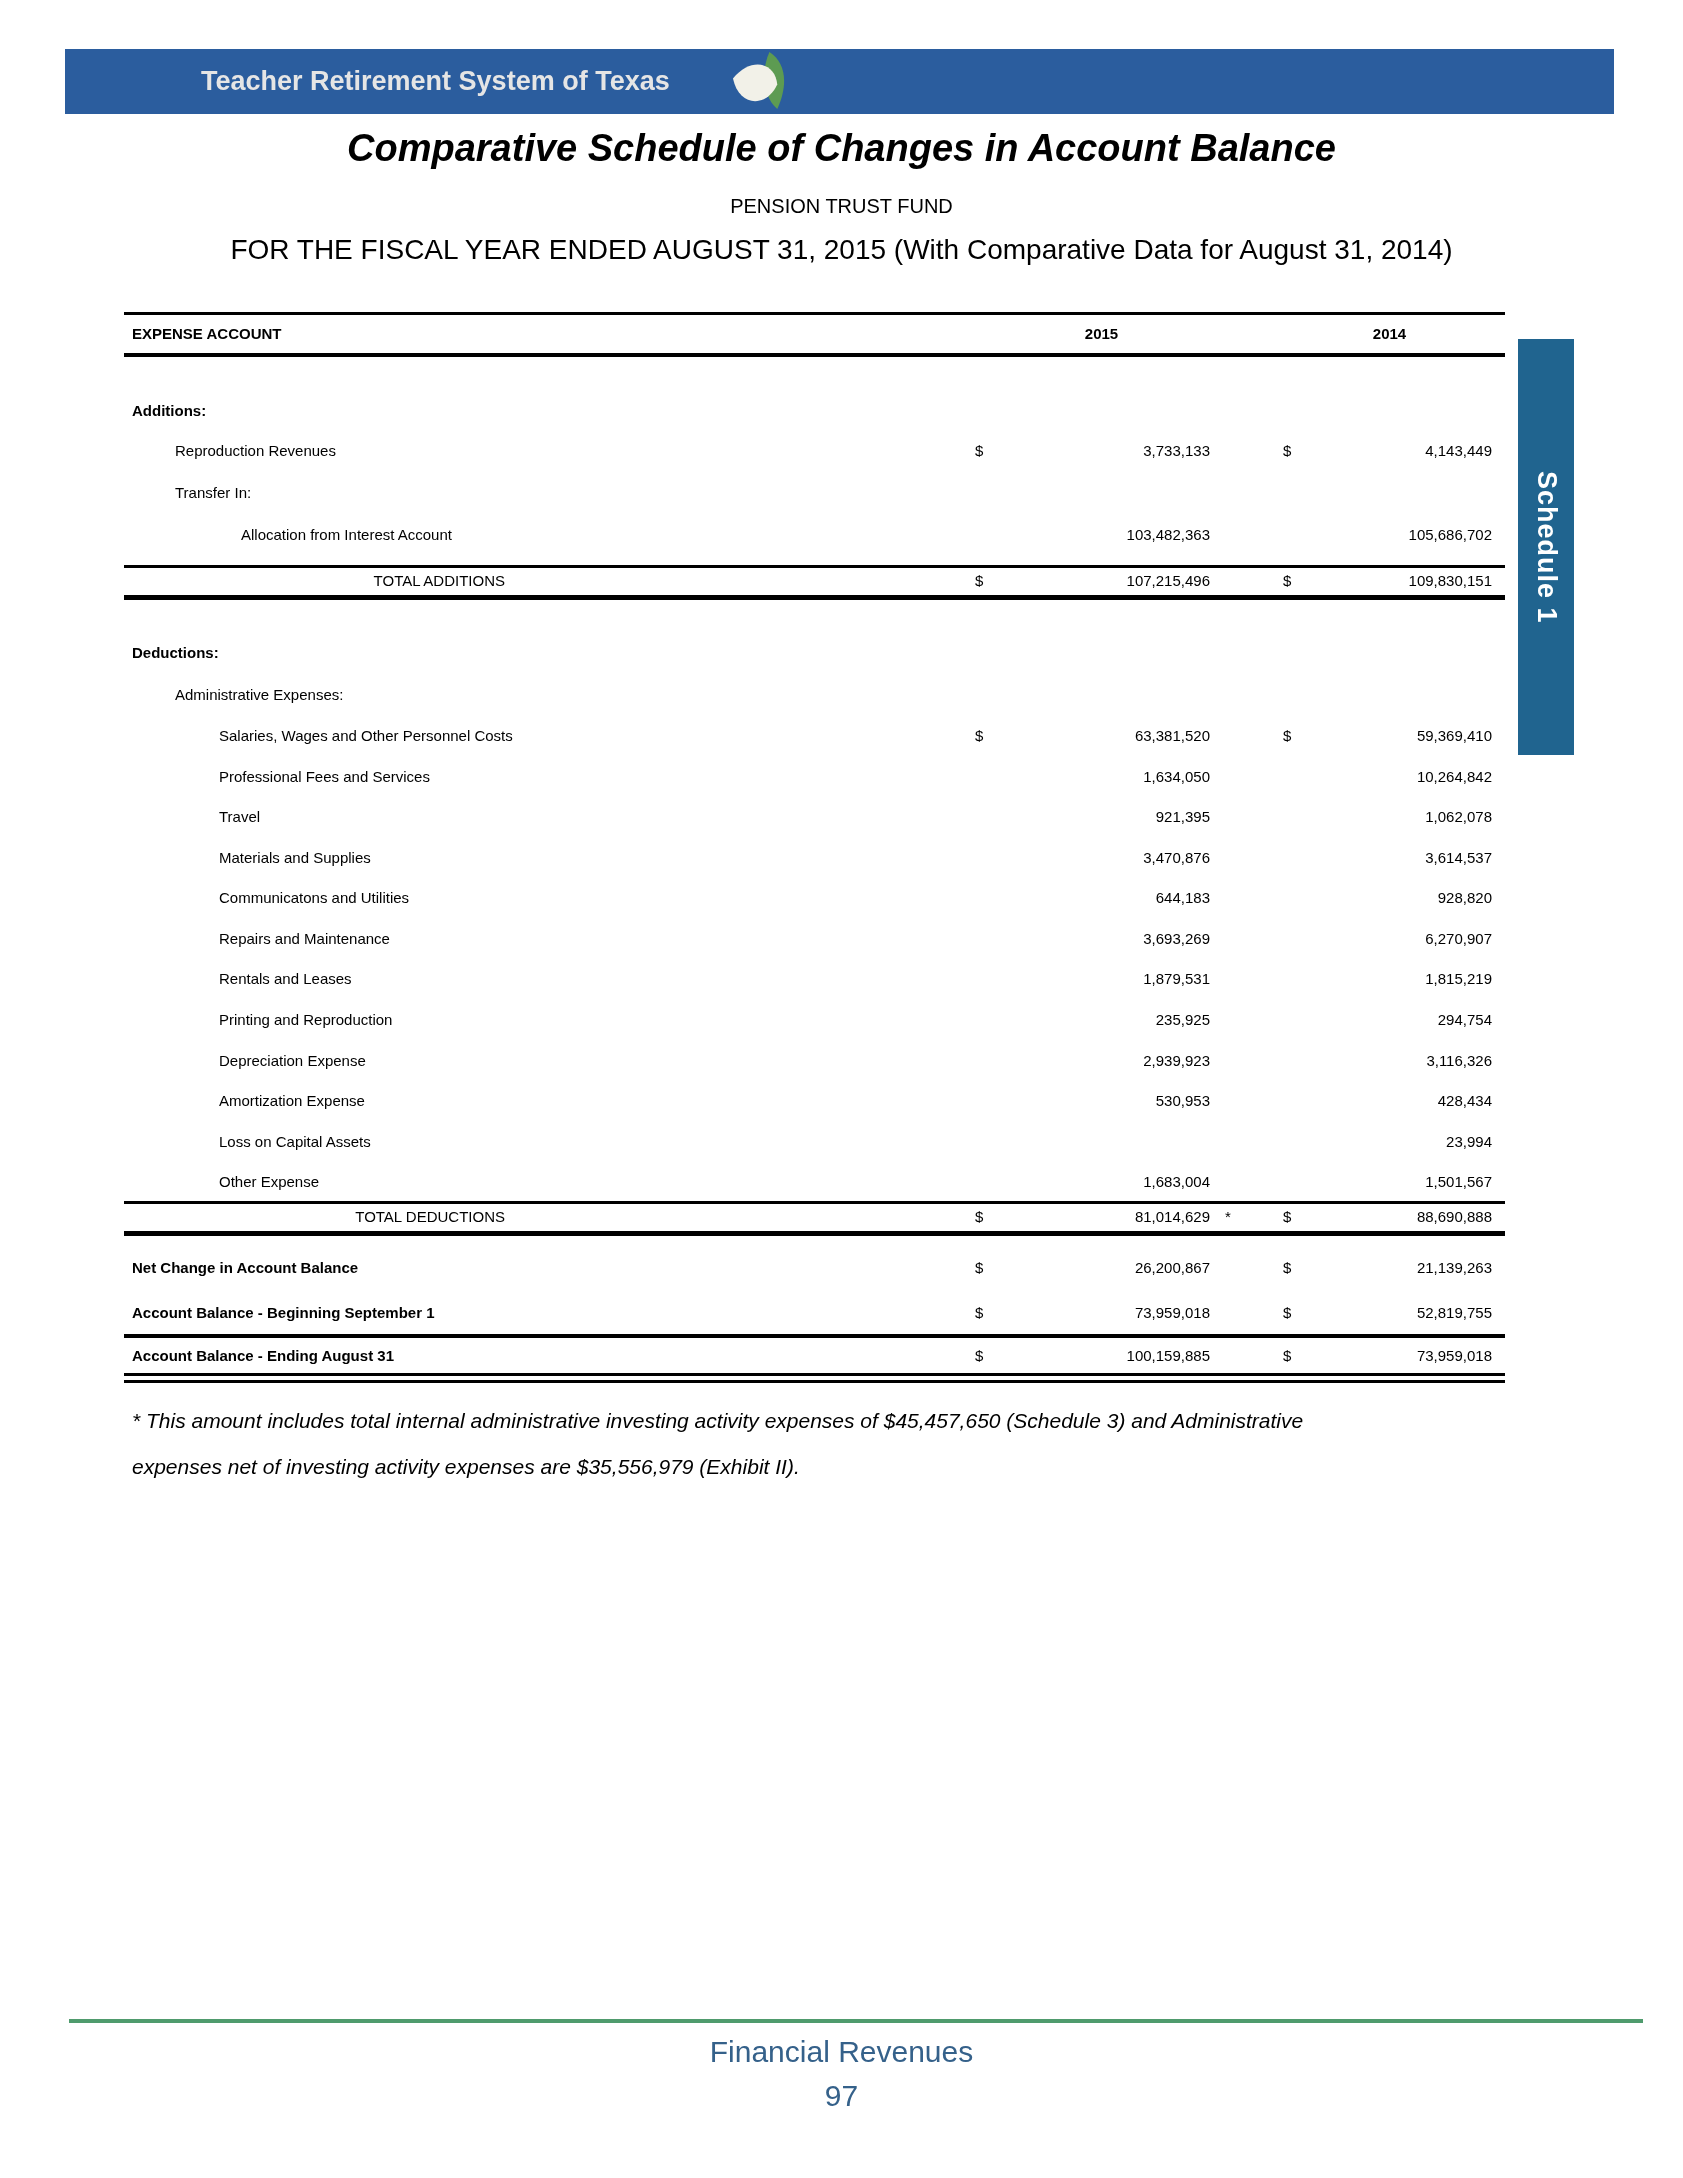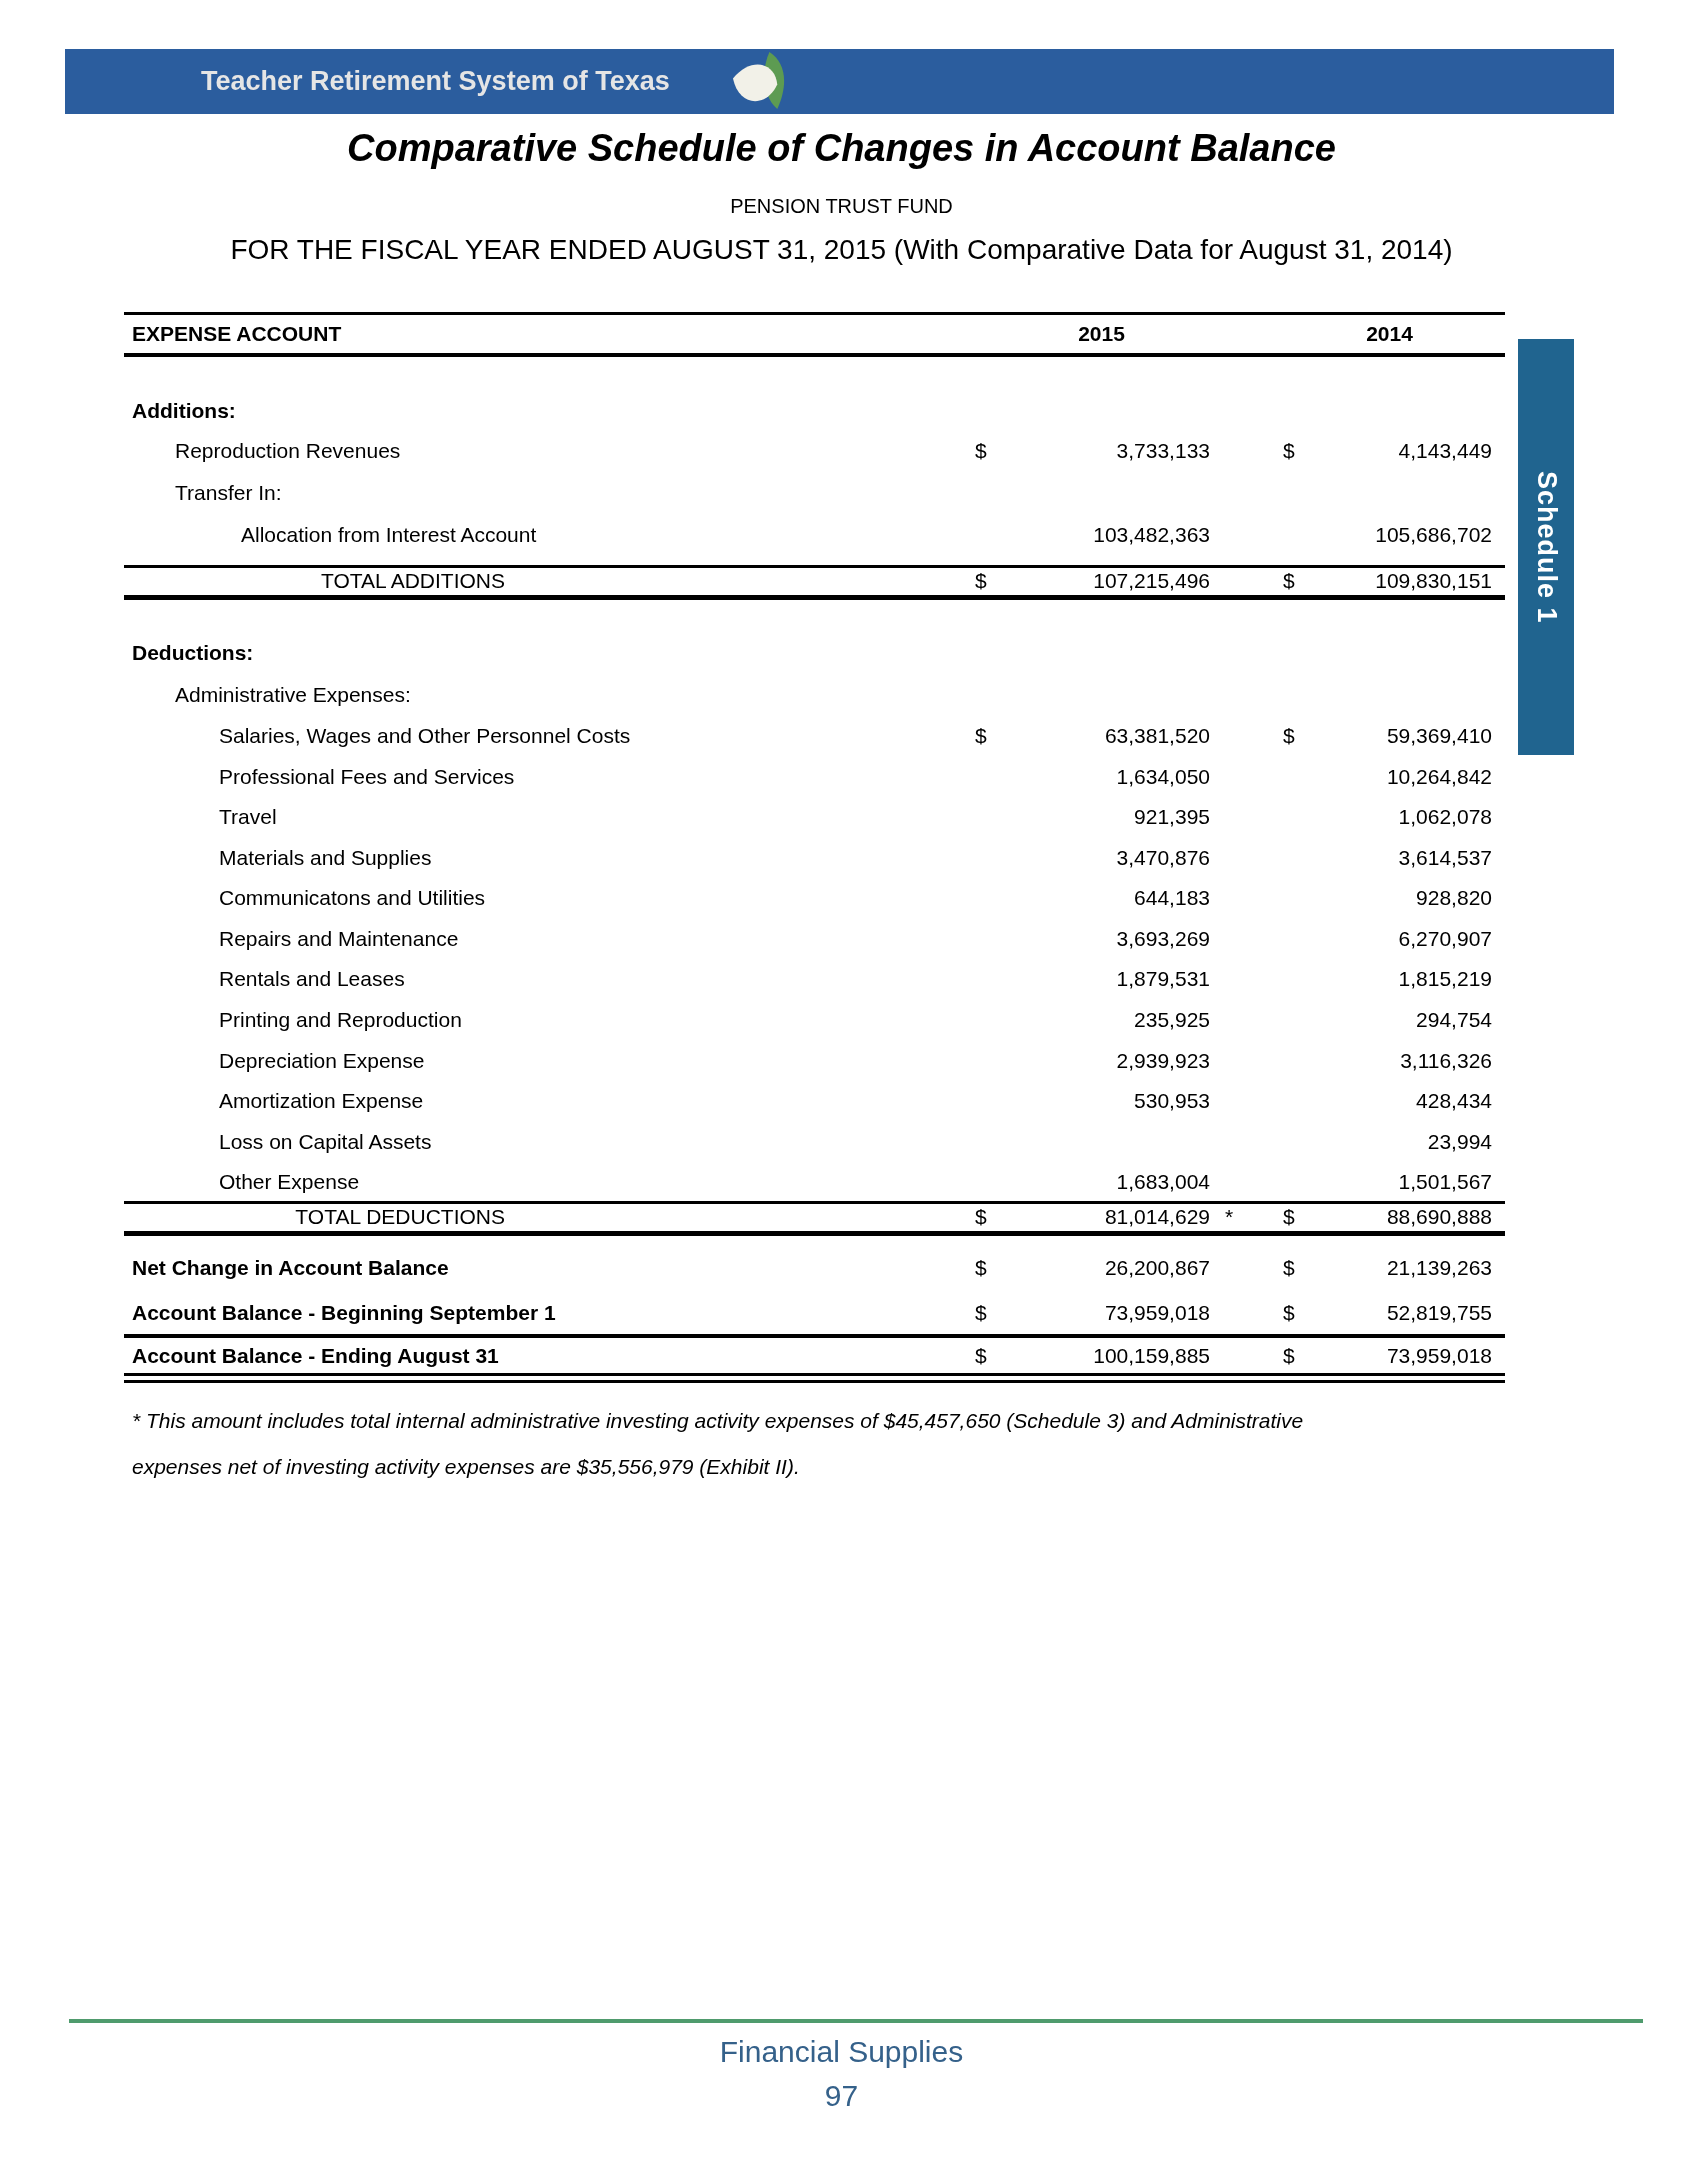--- a/index.html
+++ b/index.html
@@ -22,21 +22,21 @@
   .t-sub1 { top:195px; font-size:20px; }
   .t-sub2 { top:234px; font-size:28px; }
 
   
   .side-tab { position:absolute; left:1518px; top:339px; width:56px; height:416px;
               background:#20648f; display:flex; align-items:center; justify-content:center; }
   .side-tab .vtext { writing-mode:vertical-rl; color:#ffffff; font-weight:bold;
                      font-size:27px; letter-spacing:1px; white-space:nowrap; }
 
   
-  .fin-table { position:absolute; left:124px; top:312px; width:1381px; height:1099px; font-size:21px; }
+  .fin-table { position:absolute; left:124px; top:312px; width:1381px; height:1099px; font-size:15px; }
   .tline { position:absolute; left:0; width:1381px; background:#000; }
   .dblline { position:absolute; left:0; width:1381px; height:4px;
              border-top:3px solid #000; border-bottom:3px solid #000; background:#fff; }
 
   .thead-row { position:absolute; left:0; top:3px; width:1381px; height:38px; line-height:38px; font-weight:bold; }
   .th-label  { position:absolute; left:8px; }
   .th-2015   { position:absolute; left:928px;  width:99px; text-align:center; }
   .th-2014   { position:absolute; left:1216px; width:99px; text-align:center; }
 
   .trow { position:absolute; left:0; width:1381px; height:40px; line-height:40px; }
@@ -229,17 +229,17 @@
     <div class="tline" style="top:283px; height:5px;"></div>
     <div class="tline" style="top:889px; height:3px;"></div>
     <div class="tline" style="top:919px; height:5px;"></div>
     <div class="tline" style="top:1022px; height:4px;"></div>
     <div class="dblline" style="top:1061px;"></div>
   </div>
 
   <div class="footnote">* This amount includes total internal administrative investing activity expenses of $45,457,650 (Schedule 3) and Administrative expenses net of investing activity expenses are $35,556,979 (Exhibit II).</div>
 
   <div class="footer-rule"></div>
-  <div class="footer-text f-sec">Financial Supplies</div>
+  <div class="footer-text f-sec">Financial Revenues</div>
   <div class="footer-text f-page">97</div>
 
 </div>
 
 
 </body></html>

